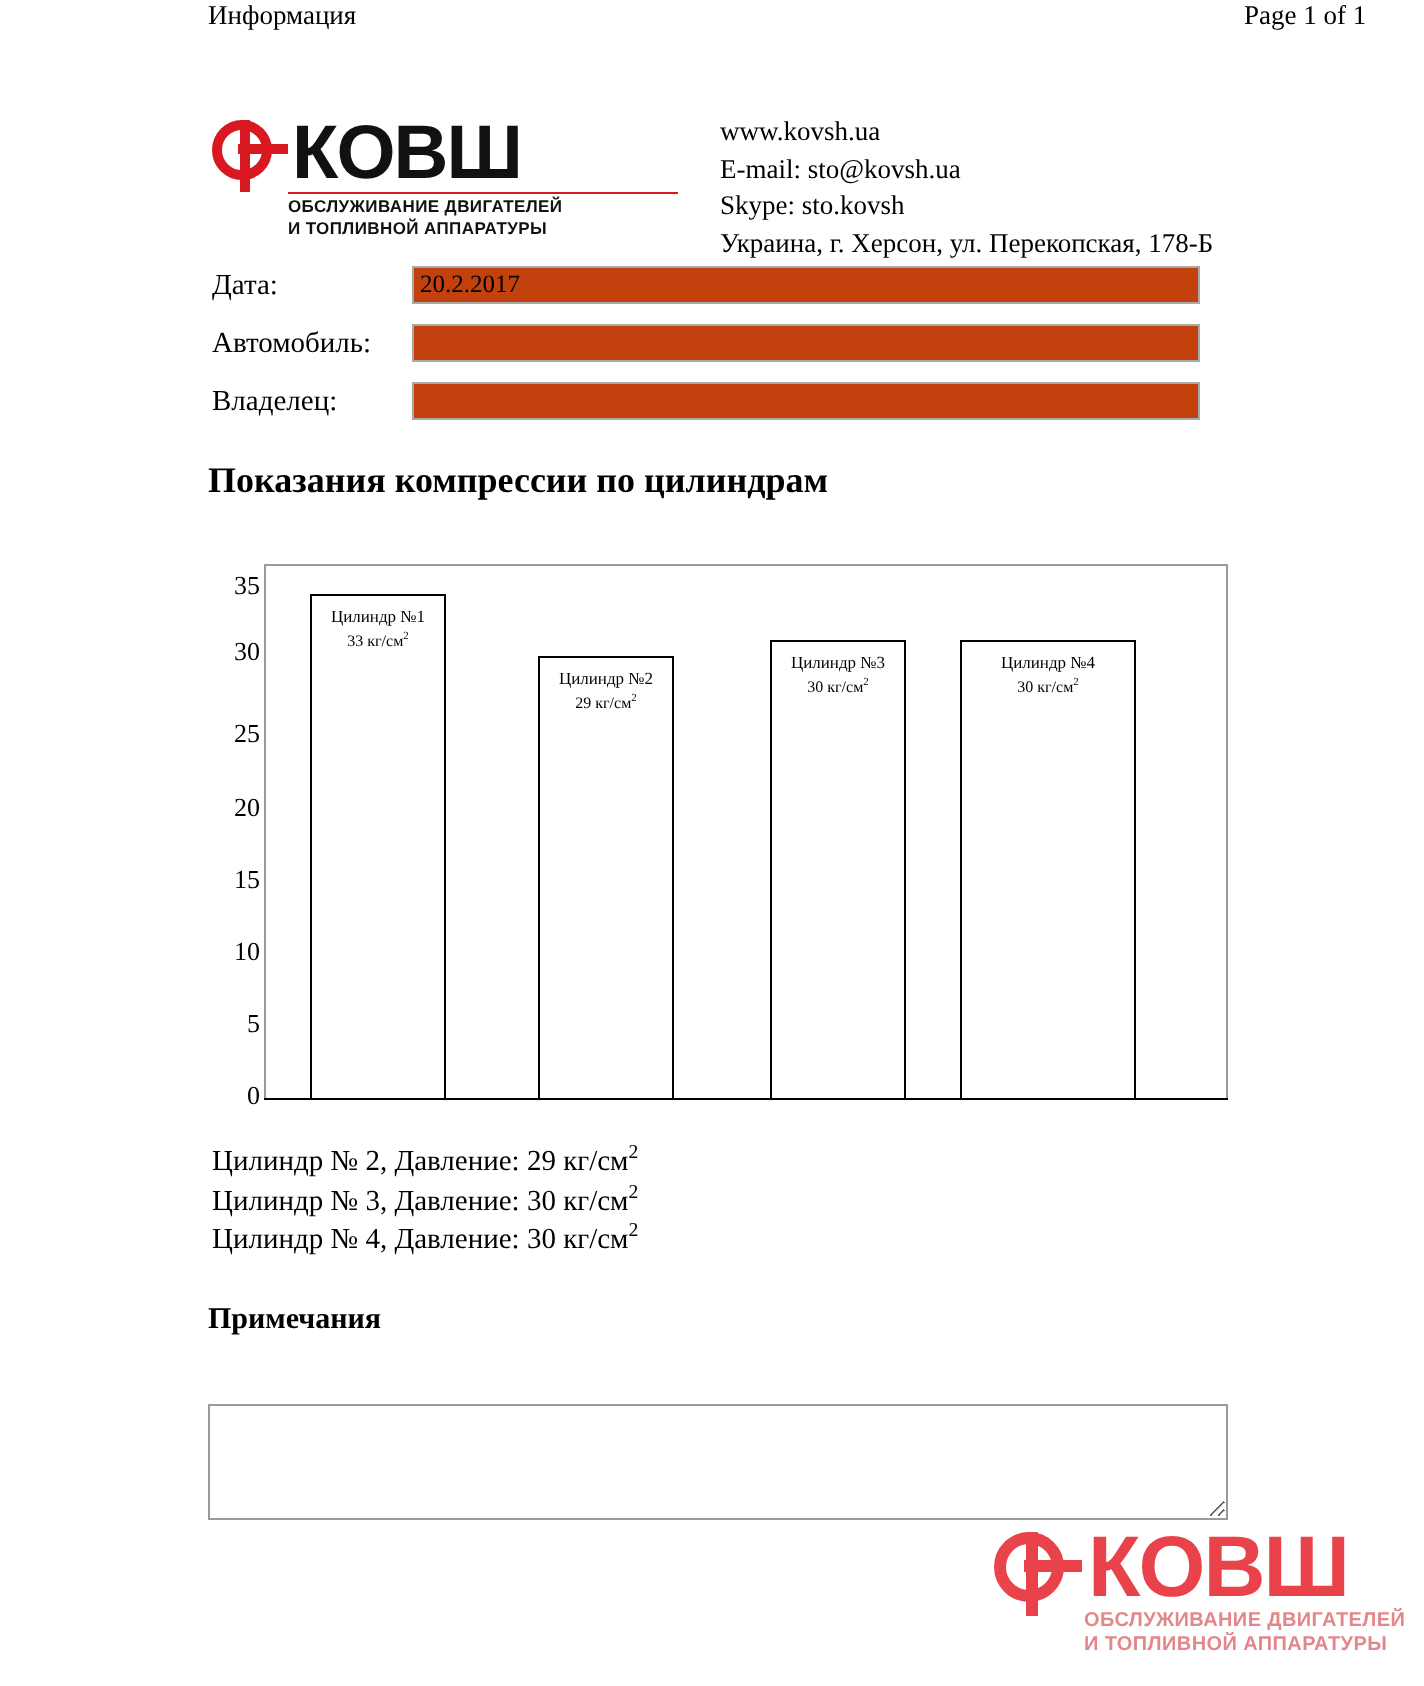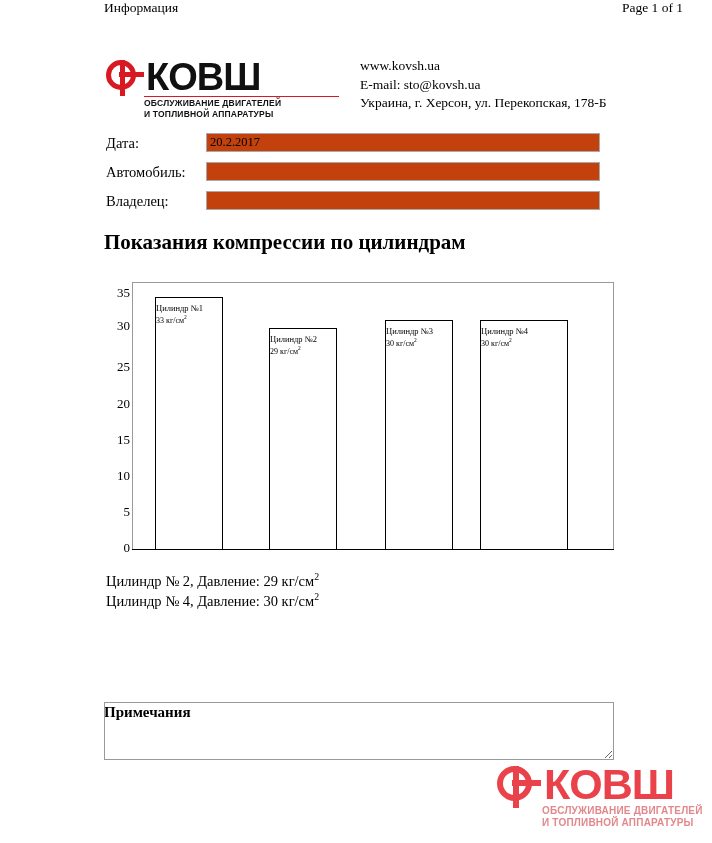--- a/index.html
+++ b/index.html
@@ -156,21 +156,21 @@
     box-sizing: border-box;
     color: #000;
   }
   
   .main-title {
     position: absolute;
     left: 62px;
     top: 230px;
     font-family: "Liberation Serif", serif;
     font-weight: bold;
-    font-size: 21px;
+    font-size: 18px;
     letter-spacing: 0px;
   }
   
   .chart {
     position: absolute;
     left: 62px;
     top: 282px;
     width: 510px;
     height: 273px;
   }
@@ -205,21 +205,21 @@
   .bar {
     position: absolute;
     border: 1px solid #000;
     border-bottom: none;
     background: #ffffff;
     box-sizing: border-box;
   }
   .bar-label {
     position: absolute;
     width: 100%;
-    text-align: left;
+    text-align: center;
     top: 4px;
     font-size: 8.5px;
     font-family: "Liberation Serif", serif;
     line-height: 12px;
   }
   .bar-label .v {
     display: block;
     font-size: 8px;
     margin-top: 1px;
   }
@@ -237,21 +237,21 @@
     font-family: "Liberation Serif", serif;
     line-height: 19.5px;
   }
   .readings div {
     white-space: nowrap;
   }
   
   .notes-title {
     position: absolute;
     left: 62px;
-    top: 704px;
+    top: 652px;
     font-size: 15px;
     font-weight: bold;
     font-family: "Liberation Serif", serif;
   }
   .notes-box {
     position: absolute;
     left: 62px;
     top: 702px;
     width: 510px;
     height: 58px;
@@ -339,20 +339,21 @@
     </div>
     <div class="logo-sub">
       <div>ОБСЛУЖИВАНИЕ ДВИГАТЕЛЕЙ</div>
       <div>И ТОПЛИВНОЙ АППАРАТУРЫ</div>
     </div>
   </div>
 
   <div class="contacts">
     <div>www.kovsh.ua</div>
     <div>E-mail: sto@kovsh.ua</div>
+    <div>Skype: sto.kovsh</div>
     <div>Украина, г. Херсон, ул. Перекопская, 178-Б</div>
   </div>
 
   <div class="form-rows">
     <div class="form-row">
       <span class="form-label">Дата:</span>
       <input class="form-input" type="text" value="20.2.2017" style="">
     </div>
     <div class="form-row">
       <span class="form-label">Автомобиль:</span>
@@ -404,20 +405,21 @@
         <span>Цилиндр №4</span>
         <span class="v"><span>30 кг/см</span><sup>2</sup></span>
       </div>
     </div>
 
     <div class="baseline"></div>
   </div>
 
   <div class="readings">
     <div><span>Цилиндр № 2, Давление: 29 кг/см</span><sup>2</sup></div>
+    <div><span>Цилиндр № 3, Давление: 30 кг/см</span><sup>2</sup></div>
     <div><span>Цилиндр № 4, Давление: 30 кг/см</span><sup>2</sup></div>
   </div>
 
   <div class="notes-title">Примечания</div>
   <textarea class="notes-box" placeholder="" style=""></textarea>
 
   <div class="watermark">
     <div class="wm-g">
       <div class="ring"></div>
       <div class="bar-v"></div>

